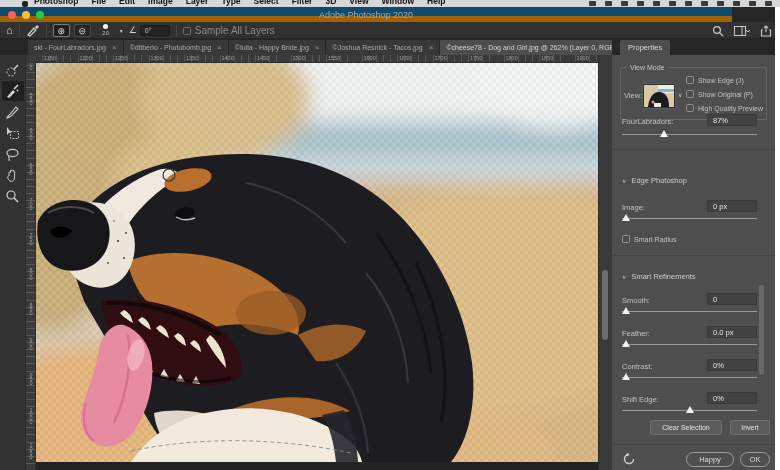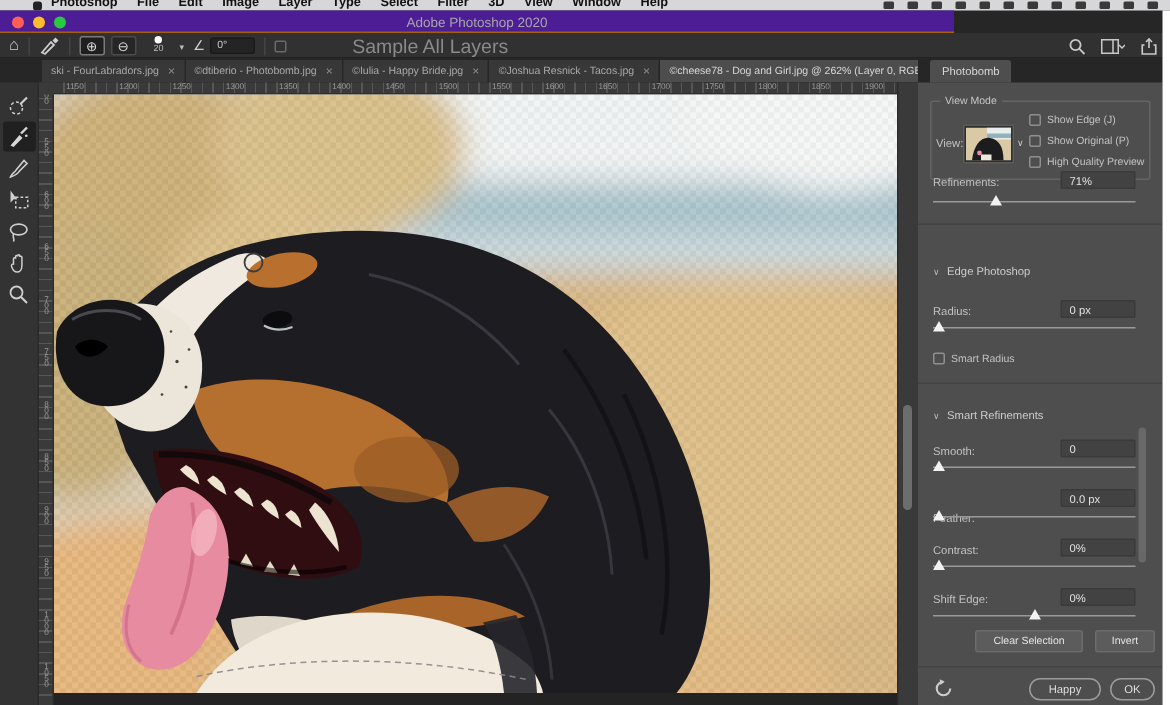--- a/index.html
+++ b/index.html
@@ -7,38 +7,38 @@
   body { font-family:"Liberation Sans", sans-serif; background:#262626; position:relative; }
 
   
   #menubar { position:absolute; left:0; top:0; width:780px; height:7px; background:#d7d7d9; overflow:hidden; }
   #menubar .menus { position:absolute; left:34px; top:-4px; display:flex; gap:13px; font-size:8.5px; font-weight:bold; color:#111; white-space:nowrap; }
   #menubar .apple-dot { position:absolute; left:22px; top:1px; width:6px; height:6px; background:#222; border-radius:2px; }
   #menubar .extras { position:absolute; right:8px; top:1px; display:flex; gap:9px; }
   #menubar .extras i { width:7px; height:5px; background:#3a3a3a; border-radius:1px; display:block; }
 
   
-  #titlebar { position:absolute; left:0; top:7px; width:636px; height:15px; background:#4c1d95; border-bottom:1px solid #a16207; }
+  #titlebar { position:absolute; left:0; top:7px; width:732px; height:15px; background:#0c4a6e; border-bottom:6px solid #a16207; }
   .traffic { position:absolute; top:4px; width:8px; height:8px; border-radius:50%; }
   #titlebar .title { position:absolute; left:0; right:0; top:3px; text-align:center; font-size:9px; color:#a6a6a8; }
 
   
   #optionsbar { position:absolute; left:0; top:22px; width:780px; height:17px; background:#313131; border-bottom:1px solid #232323; color:#cfcfcf; }
   #optionsbar .grp { position:absolute; top:0; height:17px; display:flex; align-items:center; }
   .vsep { width:1px; height:12px; background:#444; margin:0 6px; }
   .opt-icon { font-size:11px; line-height:17px; color:#cfcfcf; }
   .tool-toggle { width:17px; height:13px; background:#262626; border:1px solid #4a4a4a; border-radius:2px; display:flex; align-items:center; justify-content:center; font-size:9px; margin-right:4px; color:#ddd; }
   .tool-toggle.on { border-color:#7a7a7a; background:#1f1f1f; }
   .brushsize { position:relative; width:18px; height:16px; margin:0 2px; text-align:center; }
   .brushsize .dot { position:absolute; left:6px; top:1px; width:5px; height:5px; background:#fff; border-radius:50%; }
   .brushsize .num { position:absolute; left:0; right:0; top:7px; font-size:6px; color:#bbb; }
   .caret { font-size:6px; color:#bbb; margin:0 3px; }
   .inset { background:#242424; border:1px solid #1a1a1a; border-radius:2px; height:11px; min-width:30px; font-size:7px; color:#c5c5c5; padding:1px 4px; }
   .chk { width:8px; height:8px; border:1px solid #8f8f8f; border-radius:1.5px; display:inline-block; margin-right:4px; flex:none; }
-  .dim-label { font-size:13px; color:#8a8a8a;margin-left:40px; }
+  .dim-label { font-size:10px; color:#8a8a8a; }
   #optionsbar .right { right:8px; gap:10px; }
 
   
   #tabbar { position:absolute; left:0; top:39px; width:780px; height:16px; background:#262626; display:flex; align-items:flex-end; overflow:hidden; }
   .doc-tab { height:15px; background:#383838; color:#a9a9a9; font-size:7px; display:flex; align-items:center; padding:0 6px; margin-right:1px; white-space:nowrap; }
   .doc-tab.active { background:#4d4d4d; color:#d8d8d8; }
   .doc-tab .x { margin-left:6px; color:#8f8f8f; font-size:8px; }
   .overflow-chev { color:#bdbdbd; font-size:8px; padding:0 5px; align-self:center; }
 
   
@@ -383,21 +383,21 @@
 
     <circle cx="133" cy="112" r="6" fill="none" stroke="#3c3c3c" stroke-width="1.2"></circle>
   </svg>
 </div>
 <div id="canvas-bottom"></div>
 <div id="gutter">
   <div id="doc-scroll"></div>
 </div>
 
 <div id="panel">
-  <div class="ptab">Photobomb</div>
+  <div class="ptab">Properties</div>
   <div class="pbody">
 
     <div class="groupbox">
       <span class="legend">View Mode</span>
     </div>
     <span class="plabel" style="position:absolute;left:12px;top:36px">View:</span>
     <div class="view-thumb">
       <svg width="30" height="22">
         <rect width="30" height="22" fill="#d9c9a4"></rect>
         <rect x="14" y="0" width="16" height="8" fill="#e9eeed"></rect>
@@ -419,31 +419,31 @@
           <span class="chk"></span>
           <span class="plabel">Show Original (P)</span>
         </div>
 
         <div class="pchk-row" style="top: 49px;">
           <span class="chk"></span>
           <span class="plabel">High Quality Preview</span>
         </div>
       </div>
 
-    <span class="plabel" style="position:absolute;left:10px;top:62px">Refinements:</span>
-    <span class="pvalue-box" style="left:95px;top:59px">71%</span>
+    <span class="plabel" style="position:absolute;left:10px;top:62px">FourLabradors:</span>
+    <span class="pvalue-box" style="left:95px;top:59px">87%</span>
     <div class="ptrack" style="top:79px">
       <span class="pthumb" style="left: 31%;"></span>
     </div>
     <div class="pdivider" style="top:94px"></div>
 
     <div class="sect-header" style="top:121px">
       <span class="chev">∨</span><span>Edge Photoshop</span>
     </div>
-    <span class="plabel" style="position:absolute;left:10px;top:148px">Radius:</span>
+    <span class="plabel" style="position:absolute;left:10px;top:148px">Image:</span>
     <span class="pvalue-box" style="left:95px;top:145px">0 px</span>
     <div class="ptrack" style="top:163px">
       <span class="pthumb" style="left: 3%;"></span>
     </div>
     <div class="pchk-row" style="left:10px;top:180px">
       <span class="chk"></span>
       <span class="plabel">Smart Radius</span>
     </div>
     <div class="pdivider" style="top:200px"></div>
 
@@ -454,21 +454,21 @@
 
         <div style="position: absolute; left: 0px; width: 163px; height: 30px; top: 241px;">
           <span class="plabel" style="position:absolute;left:10px;top:0">Smooth:</span>
           <span class="pvalue-box" style="left:95px;top:-3px">0</span>
           <div class="ptrack" style="top:15px">
             <span class="pthumb" style="left: 3%;"></span>
           </div>
         </div>
 
         <div style="position: absolute; left: 0px; width: 163px; height: 30px; top: 274px;">
-          <span class="plabel" style="position:absolute;left:10px;top:12px">Feather:</span>
+          <span class="plabel" style="position:absolute;left:10px;top:0">Feather:</span>
           <span class="pvalue-box" style="left:95px;top:-3px">0.0 px</span>
           <div class="ptrack" style="top:15px">
             <span class="pthumb" style="left: 3%;"></span>
           </div>
         </div>
 
         <div style="position: absolute; left: 0px; width: 163px; height: 30px; top: 307px;">
           <span class="plabel" style="position:absolute;left:10px;top:0">Contrast:</span>
           <span class="pvalue-box" style="left:95px;top:-3px">0%</span>
           <div class="ptrack" style="top:15px">

